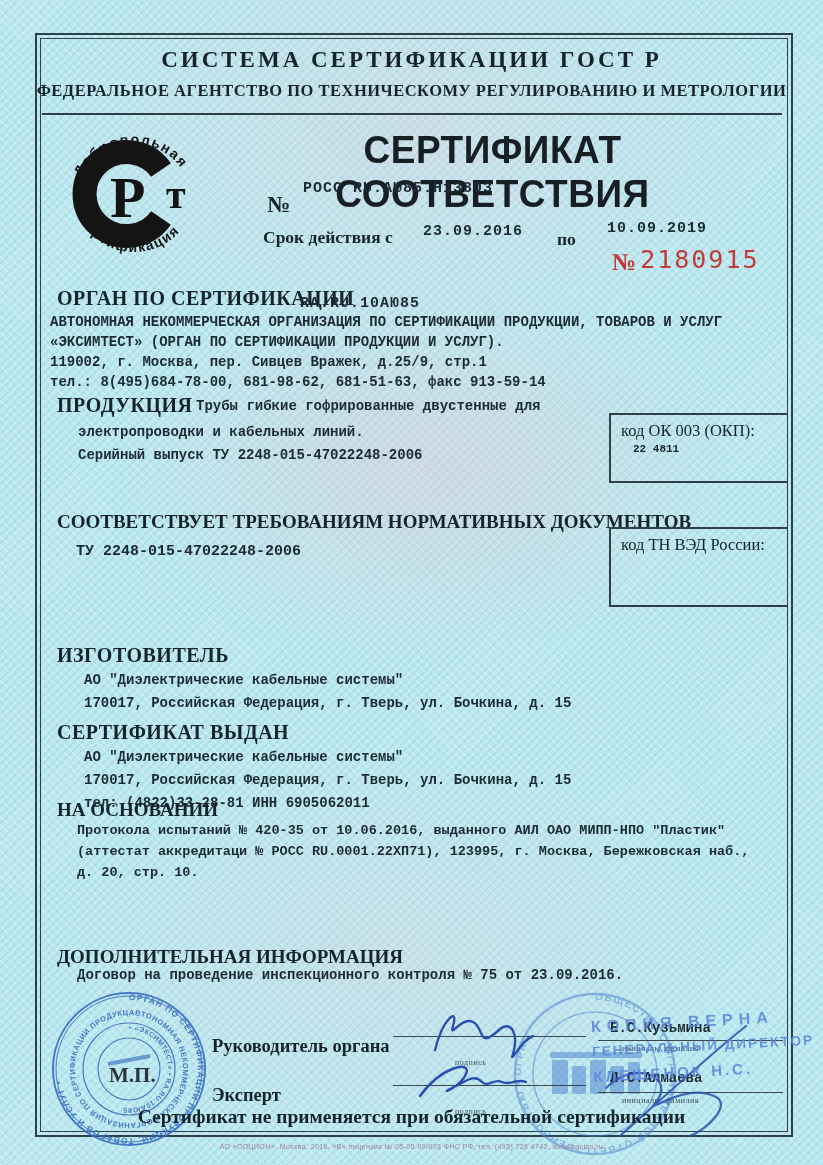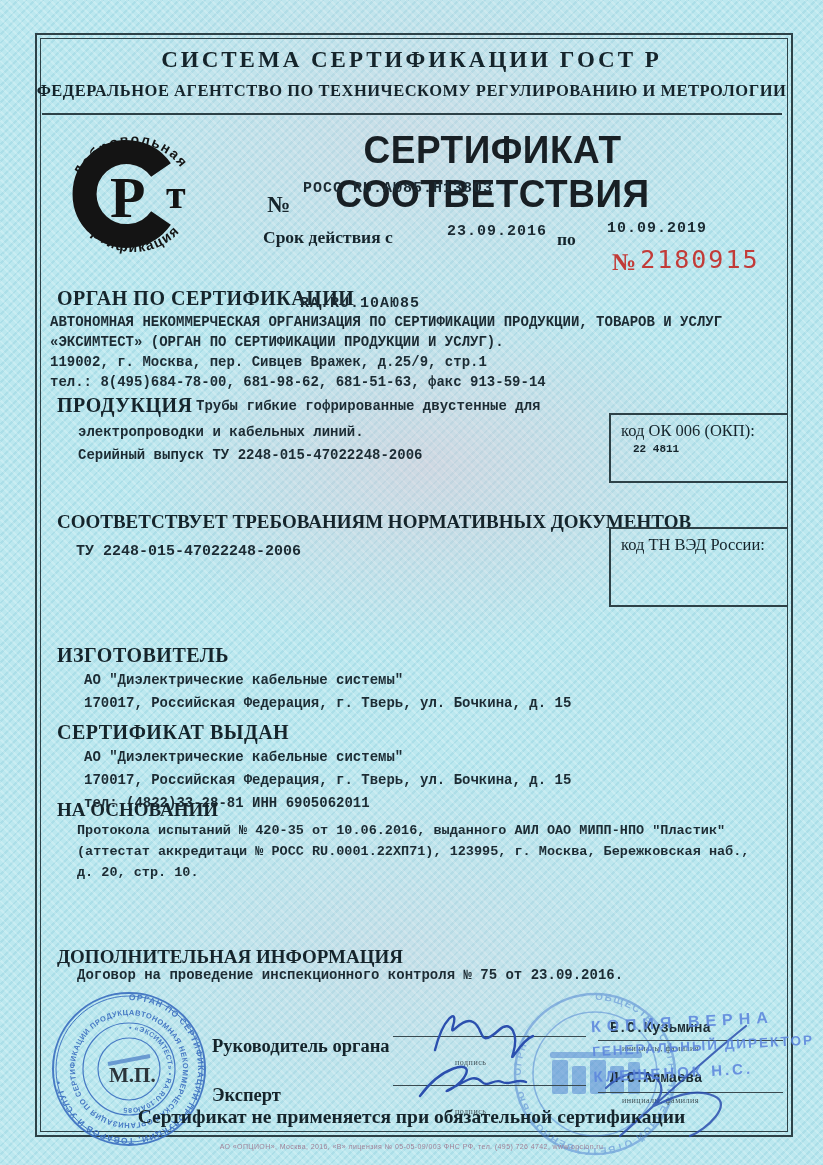--- a/index.html
+++ b/index.html
@@ -20,21 +20,21 @@
   .serifb{font-family:"Liberation Serif",serif;font-weight:bold;color:#15242b;}
   .mono{font-family:"Liberation Mono",monospace;font-weight:bold;color:#1c2b33;}
   .hdr-rule{position:absolute;left:42px;top:113px;width:740px;border-top:2px solid #2d4147;}
   .sys-title{left:0;right:0;top:47px;text-align:center;font-size:23px;letter-spacing:3px;}
   .agency{left:0;right:0;top:81px;text-align:center;font-size:16.5px;letter-spacing:.5px;}
   .doc-title{left:210px;width:565px;top:130px;text-align:center;font-family:"Liberation Sans",sans-serif;
     font-weight:900;font-size:37px;color:#181f24;letter-spacing:.5px;transform:scaleY(1.05);}
   .cert-no{left:303px;top:180px;font-size:15px;letter-spacing:1px;}
   .no-big{left:267px;top:192px;font-size:23px;}
   .validity{left:263px;top:227px;font-size:17.5px;}
-  .vfrom{left:423px;top:223px;font-size:15px;letter-spacing:1px;margin-left:24px;}
+  .vfrom{left:423px;top:223px;font-size:15px;letter-spacing:1px;}
   .po{left:557px;top:229px;font-size:17.5px;text-align:right;}
   .vto{left:607px;top:220px;font-size:15px;letter-spacing:1px;}
   .formno{left:612px;top:245px;color:#c23b38;}
   .formno .sign{font-family:"Liberation Serif",serif;font-weight:bold;font-size:24px;vertical-align:-2px;}
   .formno .digits{font-family:"DejaVu Sans Mono",monospace;font-size:25px;letter-spacing:2px;}
   .sec-label{font-size:20px;letter-spacing:.5px;}
   .lines{line-height:20px;font-size:14px;}
   .codebox{position:absolute;border:2px solid #2d4147;border-right:none;right:36px;color:#15242b;}
   .codebox .cap{font-family:"Liberation Serif",serif;font-size:16.5px;padding:6px 6px 2px 10px;}
   .codebox .val{font-family:"Liberation Mono",monospace;font-weight:bold;font-size:11px;padding:0 0 0 22px;}
@@ -102,21 +102,21 @@
     <div>тел.: 8(495)684-78-00, 681-98-62, 681-51-63, факс 913-59-14</div>
   </div>
 
   <div class="abs serifb sec-label" style="left:57px;top:394px">ПРОДУКЦИЯ</div>
   <div class="abs mono" style="left:196px;top:398px;font-size:14px">Трубы гибкие гофрированные двустенные для</div>
   <div class="abs mono lines" style="left:78px;top:421px;line-height:23px">
     <div>электропроводки и кабельных линий.</div>
     <div>Серийный выпуск ТУ 2248-015-47022248-2006</div>
   </div>
   <div class="codebox" style="top:413px;width:176px;height:66px">
-    <div class="cap">код ОК 006 (ОКП):</div>
+    <div class="cap">код ОК 003 (ОКП):</div>
     <div class="val">22 4811</div>
   </div>
 
   <div class="abs serifb" style="left:57px;top:511px;font-size:19px">СООТВЕТСТВУЕТ ТРЕБОВАНИЯМ НОРМАТИВНЫХ ДОКУМЕНТОВ</div>
   <div class="abs mono" style="left:76px;top:543px;font-size:15px">ТУ 2248-015-47022248-2006</div>
   <div class="codebox" style="top:527px;width:176px;height:76px">
     <div class="cap">код ТН ВЭД России:</div>
   </div>
 
   <div class="abs serifb sec-label" style="left:57px;top:644px">ИЗГОТОВИТЕЛЬ</div>

